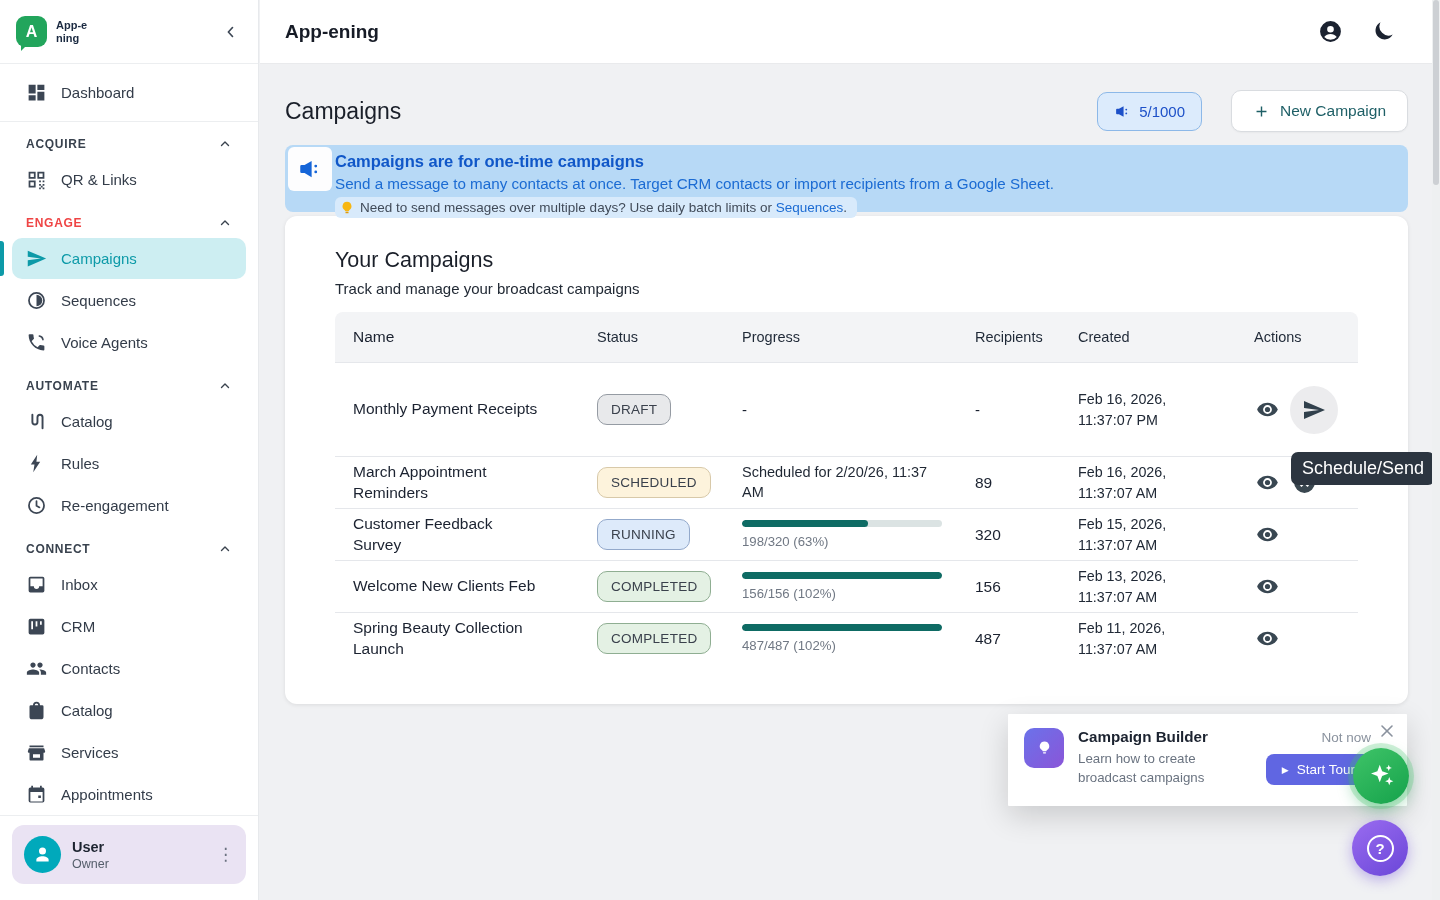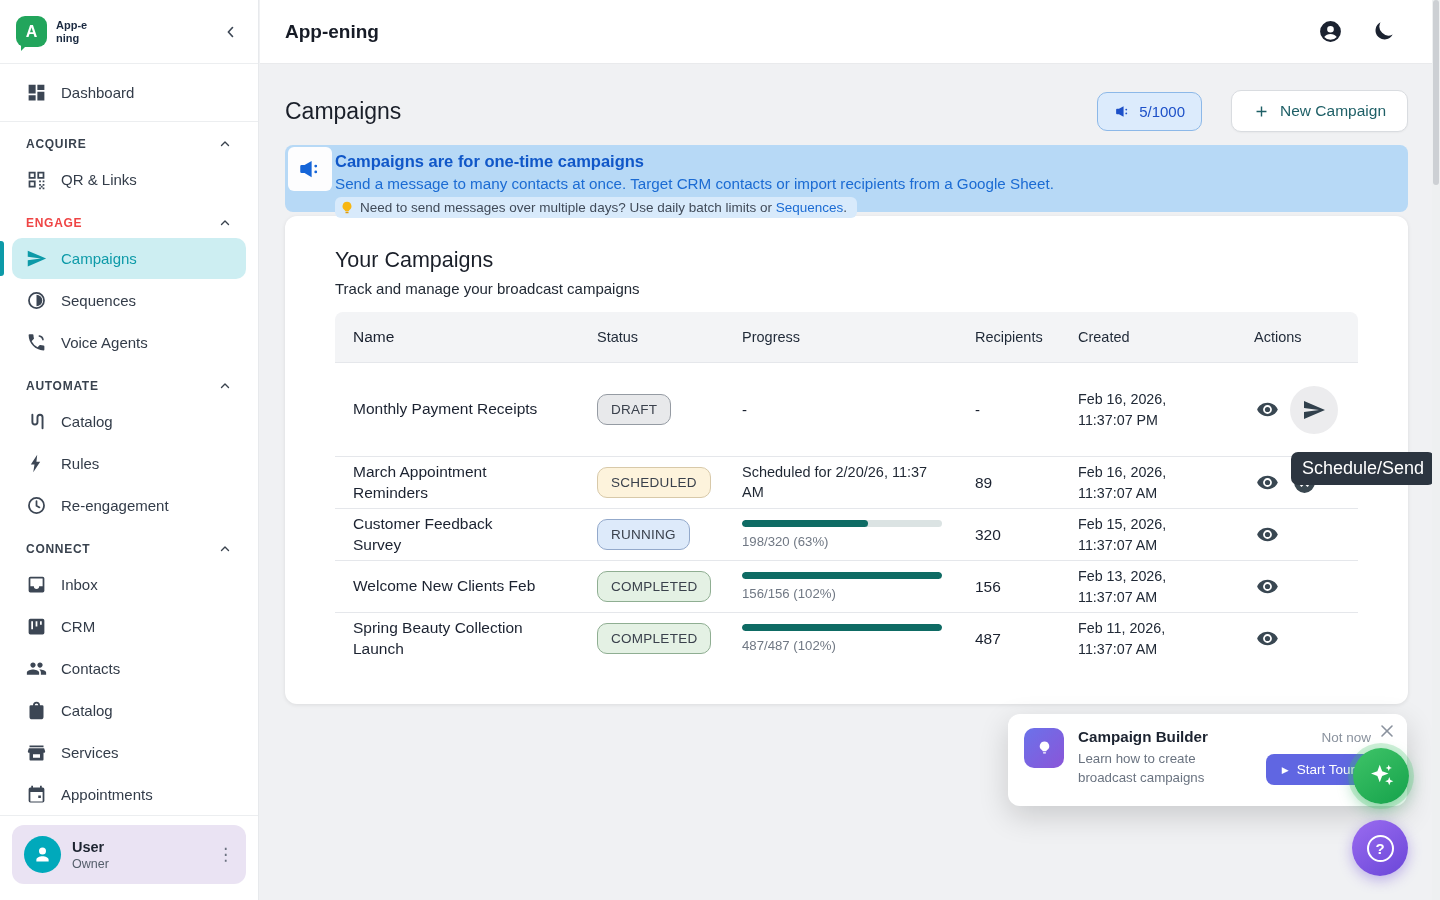--- a/index.html
+++ b/index.html
@@ -168,21 +168,21 @@
   .action-cancel svg { width: 25px; height: 25px; }
   .tooltip {
     position: absolute; top: 66px; left: 9px; white-space: nowrap;
     background: #2c3540; color: #fff; font-size: 18px;
     padding: 6px 11px; border-radius: 7px; z-index: 3; margin-left: 28px;
   }
 
   
   .promo {
     position: fixed; right: 33px; bottom: 94px; width: 399px; height: 92px;
-    background: #fff; border-radius: 12px; box-shadow: 0 10px 30px rgba(0,0,0,.16);
+    background: #fff; border-radius: 1px; box-shadow: 0 10px 30px rgba(0,0,0,.16);
     padding: 14px 16px; display: flex; gap: 14px; z-index: 8;
   }
   .bulb-box {
     width: 40px; height: 40px; border-radius: 10px; flex: none;
     background: linear-gradient(135deg, #6b72ea, #8a55d8);
     display: flex; align-items: center; justify-content: center;
   }
   .bulb-box svg { width: 19px; height: 19px; color: #fff; }
   .promo-title { font-size: 15.2px; font-weight: 700; color: #1c2330; }
   .promo-sub { font-size: 13.3px; color: #6a7380; margin-top: 5px; width: 160px; line-height: 1.4; }

